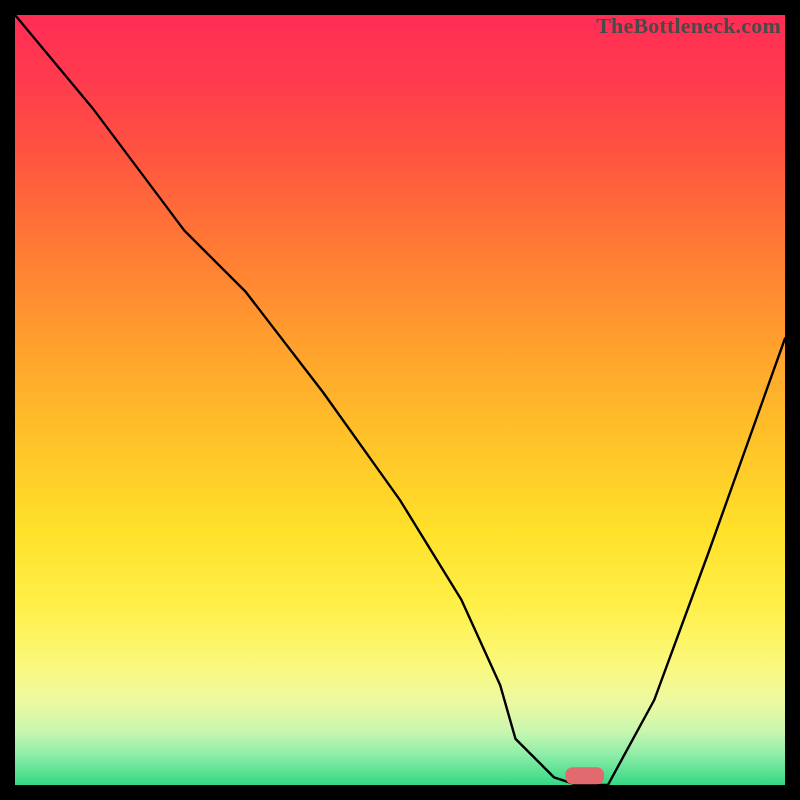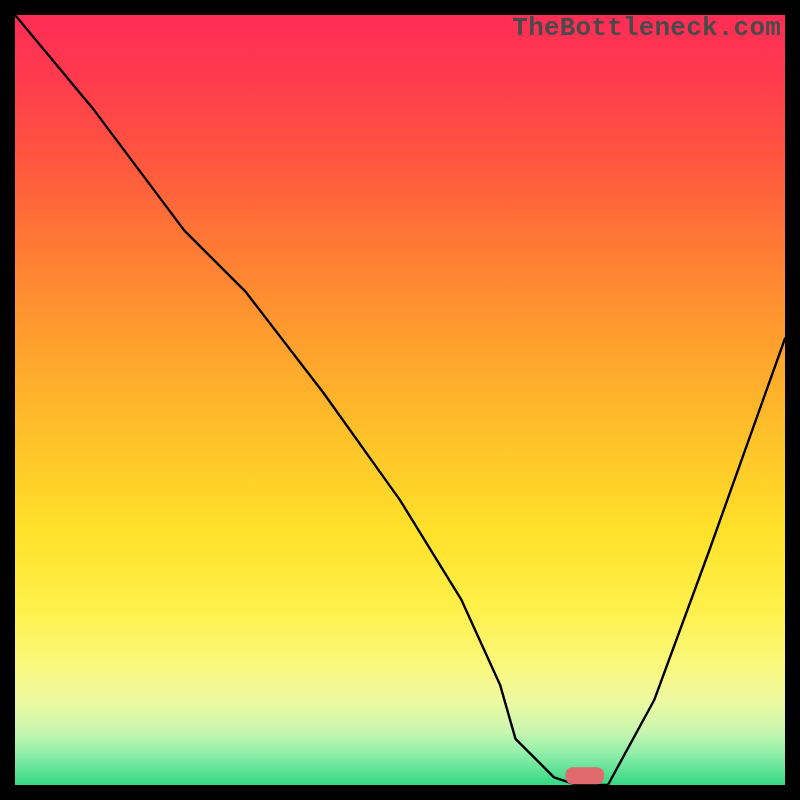--- a/index.html
+++ b/index.html
@@ -37,22 +37,22 @@
       #c9f6b0 93%,
       #8eeea8 96%,
       #34d884 100%
     );
   }
   .watermark {
     position: absolute;
     top: -2px;
     right: 4px;
     color: #4a4a4a;
-    font-family: Liberation Mono, monospace;
-    font-size: 26px;
+    font-family: Liberation Serif, serif;
+    font-size: 22px;
     font-weight: 600;
     letter-spacing: 0.2px;
     user-select: none;
   }
   svg {
     position: absolute;
     left: 0;
     top: 0;
     width: 770px;
     height: 770px;

